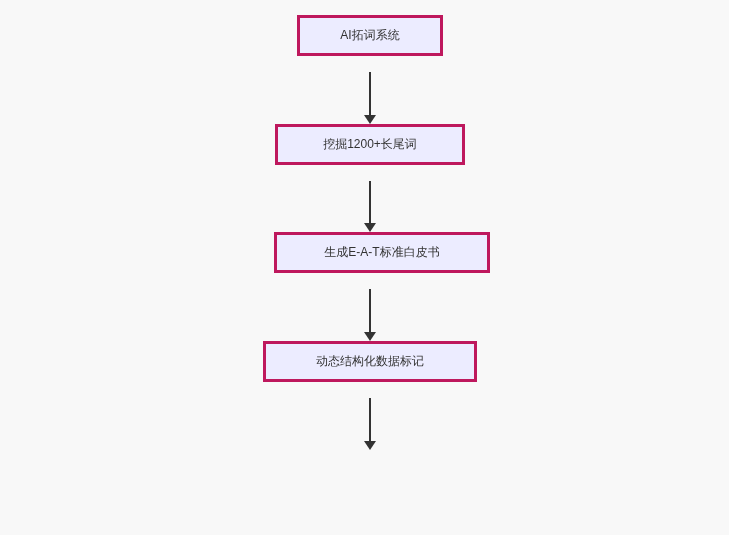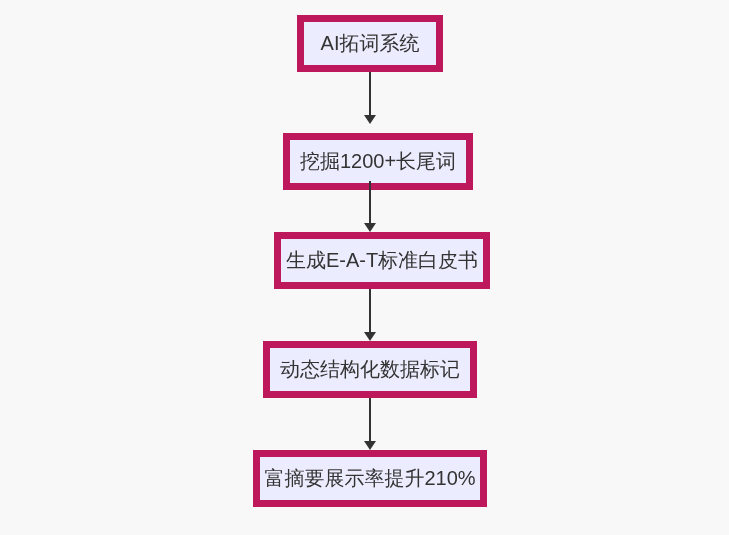--- a/index.html
+++ b/index.html
@@ -12,33 +12,33 @@
     position: relative;
     width: 729px;
     height: 535px;
     background: #f8f8f8;
     overflow: hidden;
   }
   .node {
     position: absolute;
     left: 370px;
     transform: translateX(-50%);
-    height: 57px;
+    height: 41px;
     background: #ECECFF;
-    border: 7px solid #be185d;
+    border: 3px solid #be185d;
     box-sizing: border-box;
     display: flex;
     align-items: center;
     justify-content: center;
-    font-size: 20px;
+    font-size: 12px;
     color: #333333;
     white-space: nowrap;
   }
   #node-0 { top: 15px;  width: 146px; }
-  #node-1 { top: 133px; width: 190px; margin-left: 8px; }
+  #node-1 { top: 124px; width: 190px; }
   #node-2 { top: 232px; width: 216px; margin-left: 12px; }
   #node-3 { top: 341px; width: 214px; }
   #node-4 { top: 450px; width: 234px; }
 
   .arrow {
     position: absolute;
     left: 370px;
     transform: translateX(-50%);
     width: 12px;
   }
@@ -94,15 +94,14 @@
     <span class="head"></span>
   </div>
 
   <div class="node" id="node-3">动态结构化数据标记</div>
 
   <div class="arrow" id="arrow-3">
     <span class="line"></span>
     <span class="head"></span>
   </div>
 
-  <div class="node" id="node-4">富摘要展示率提升210%</div>
 
 </div>
 
 </body></html>

